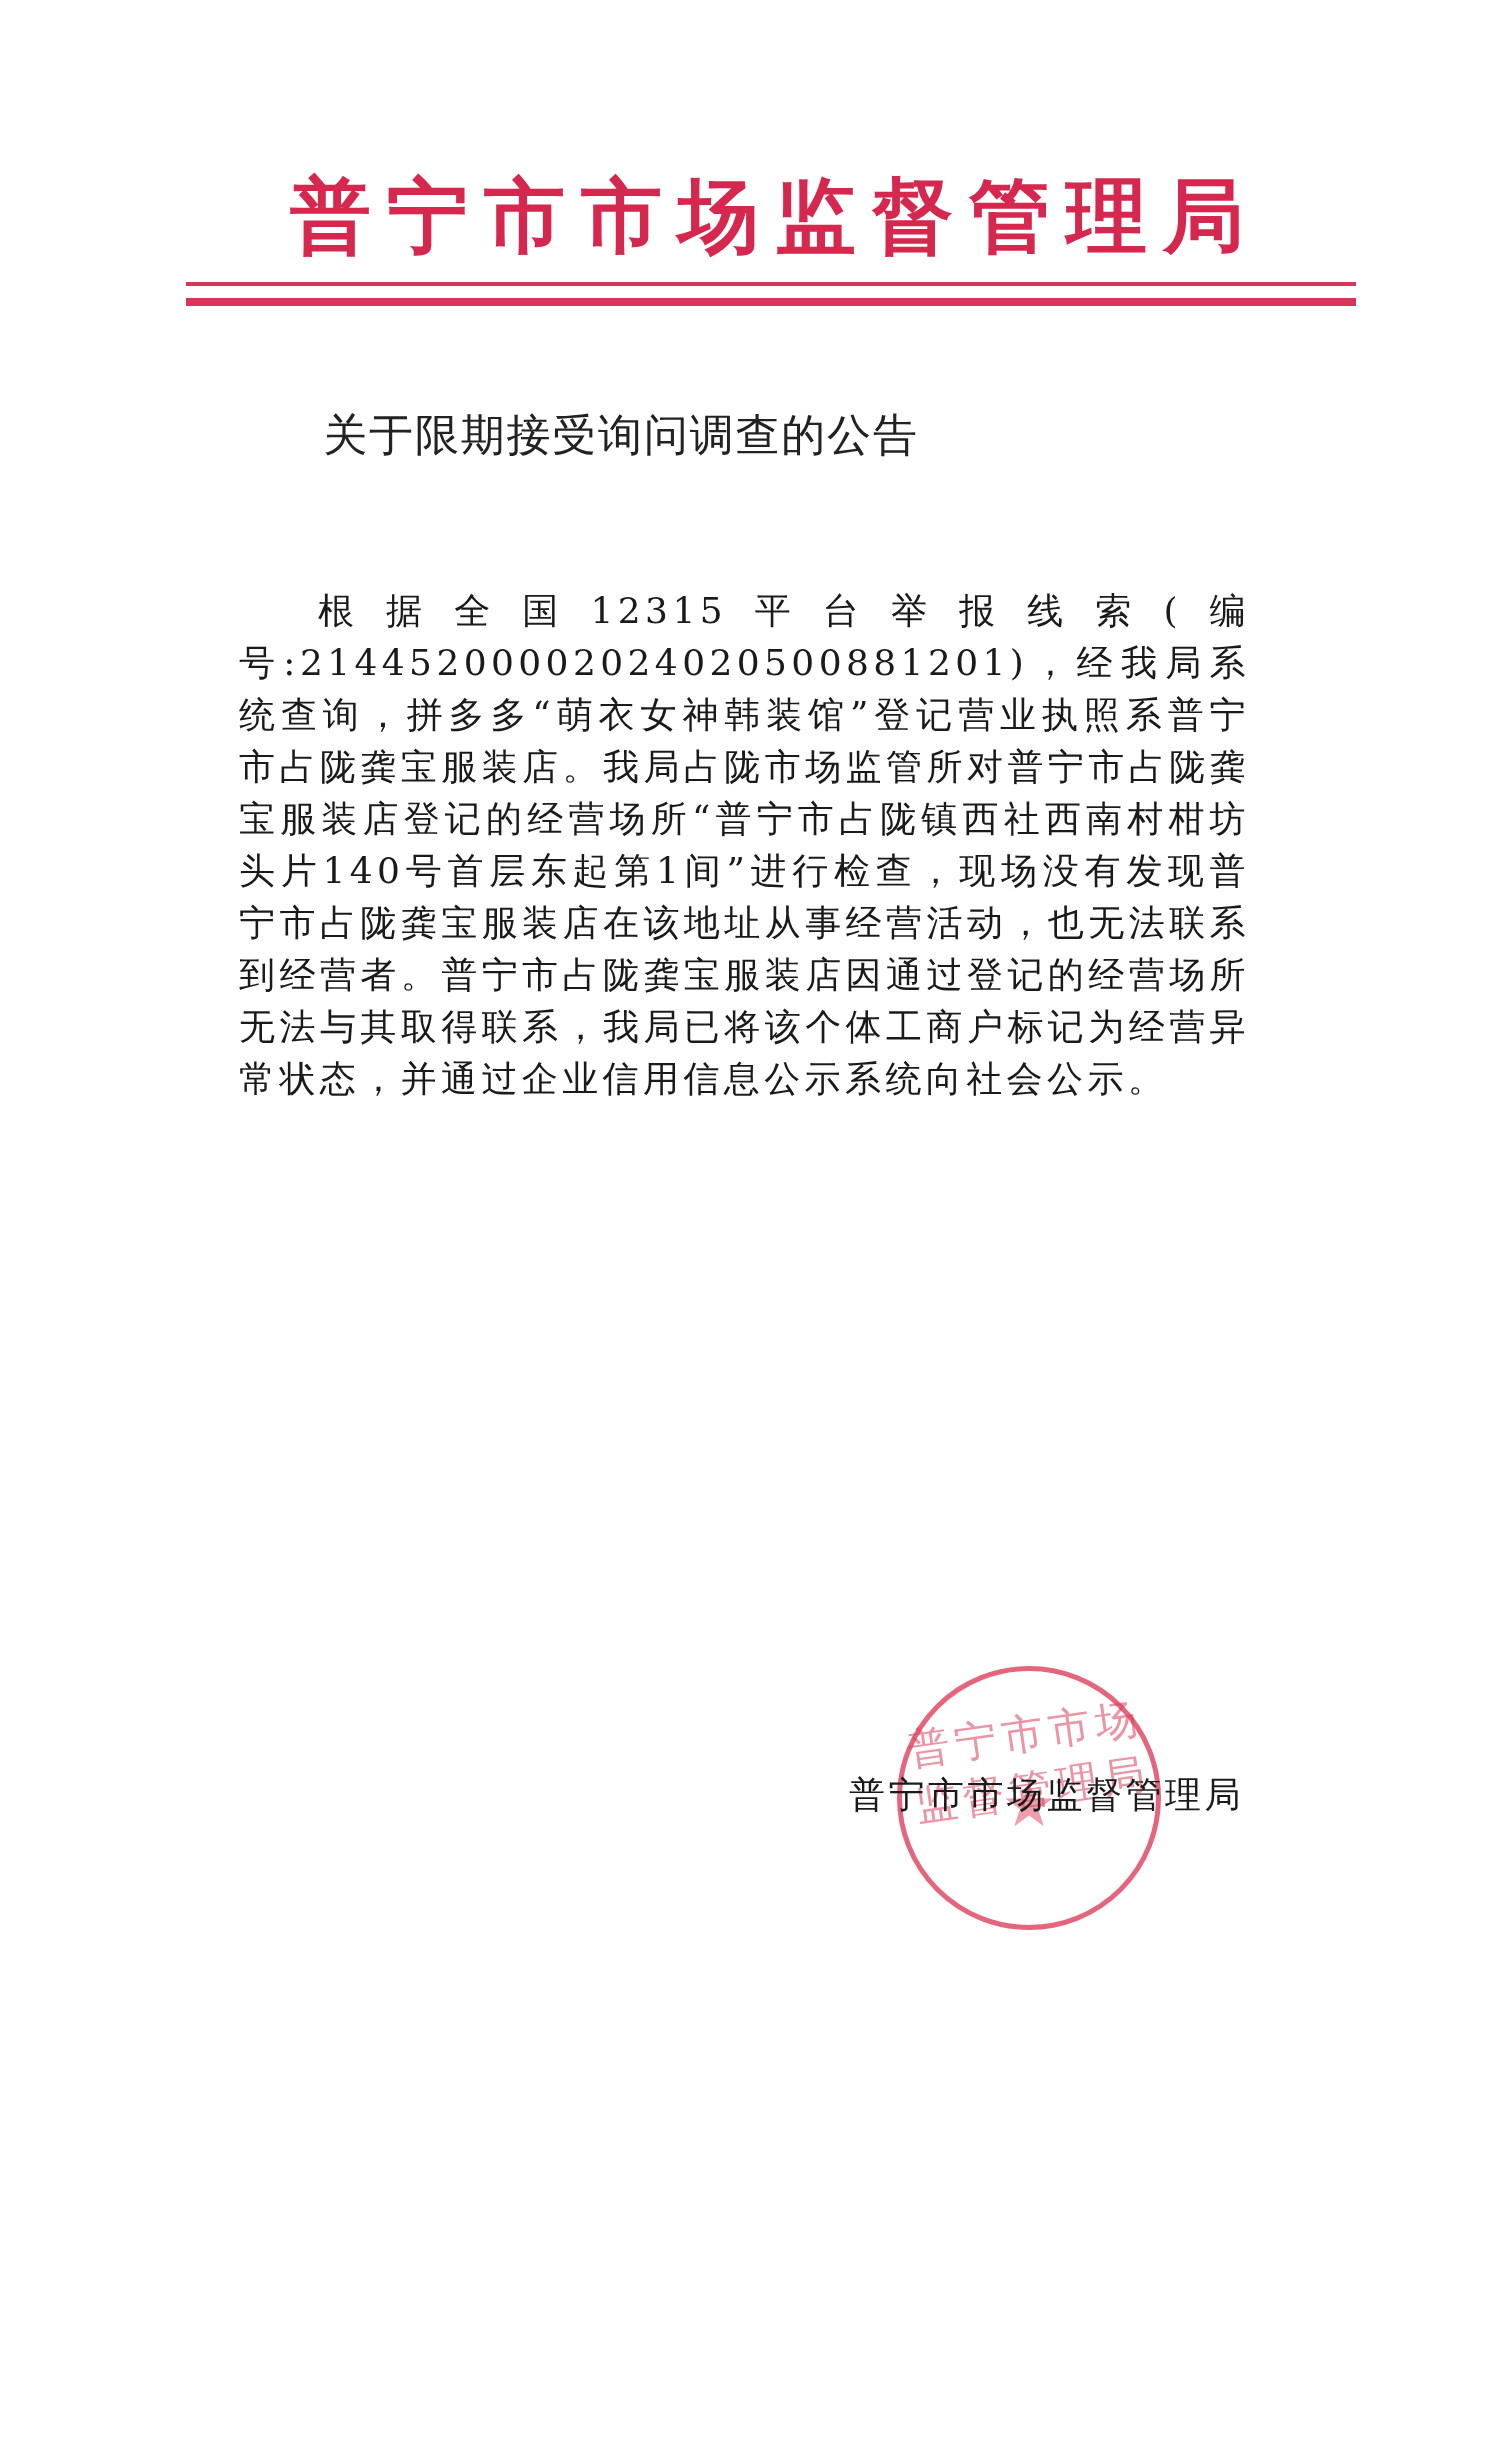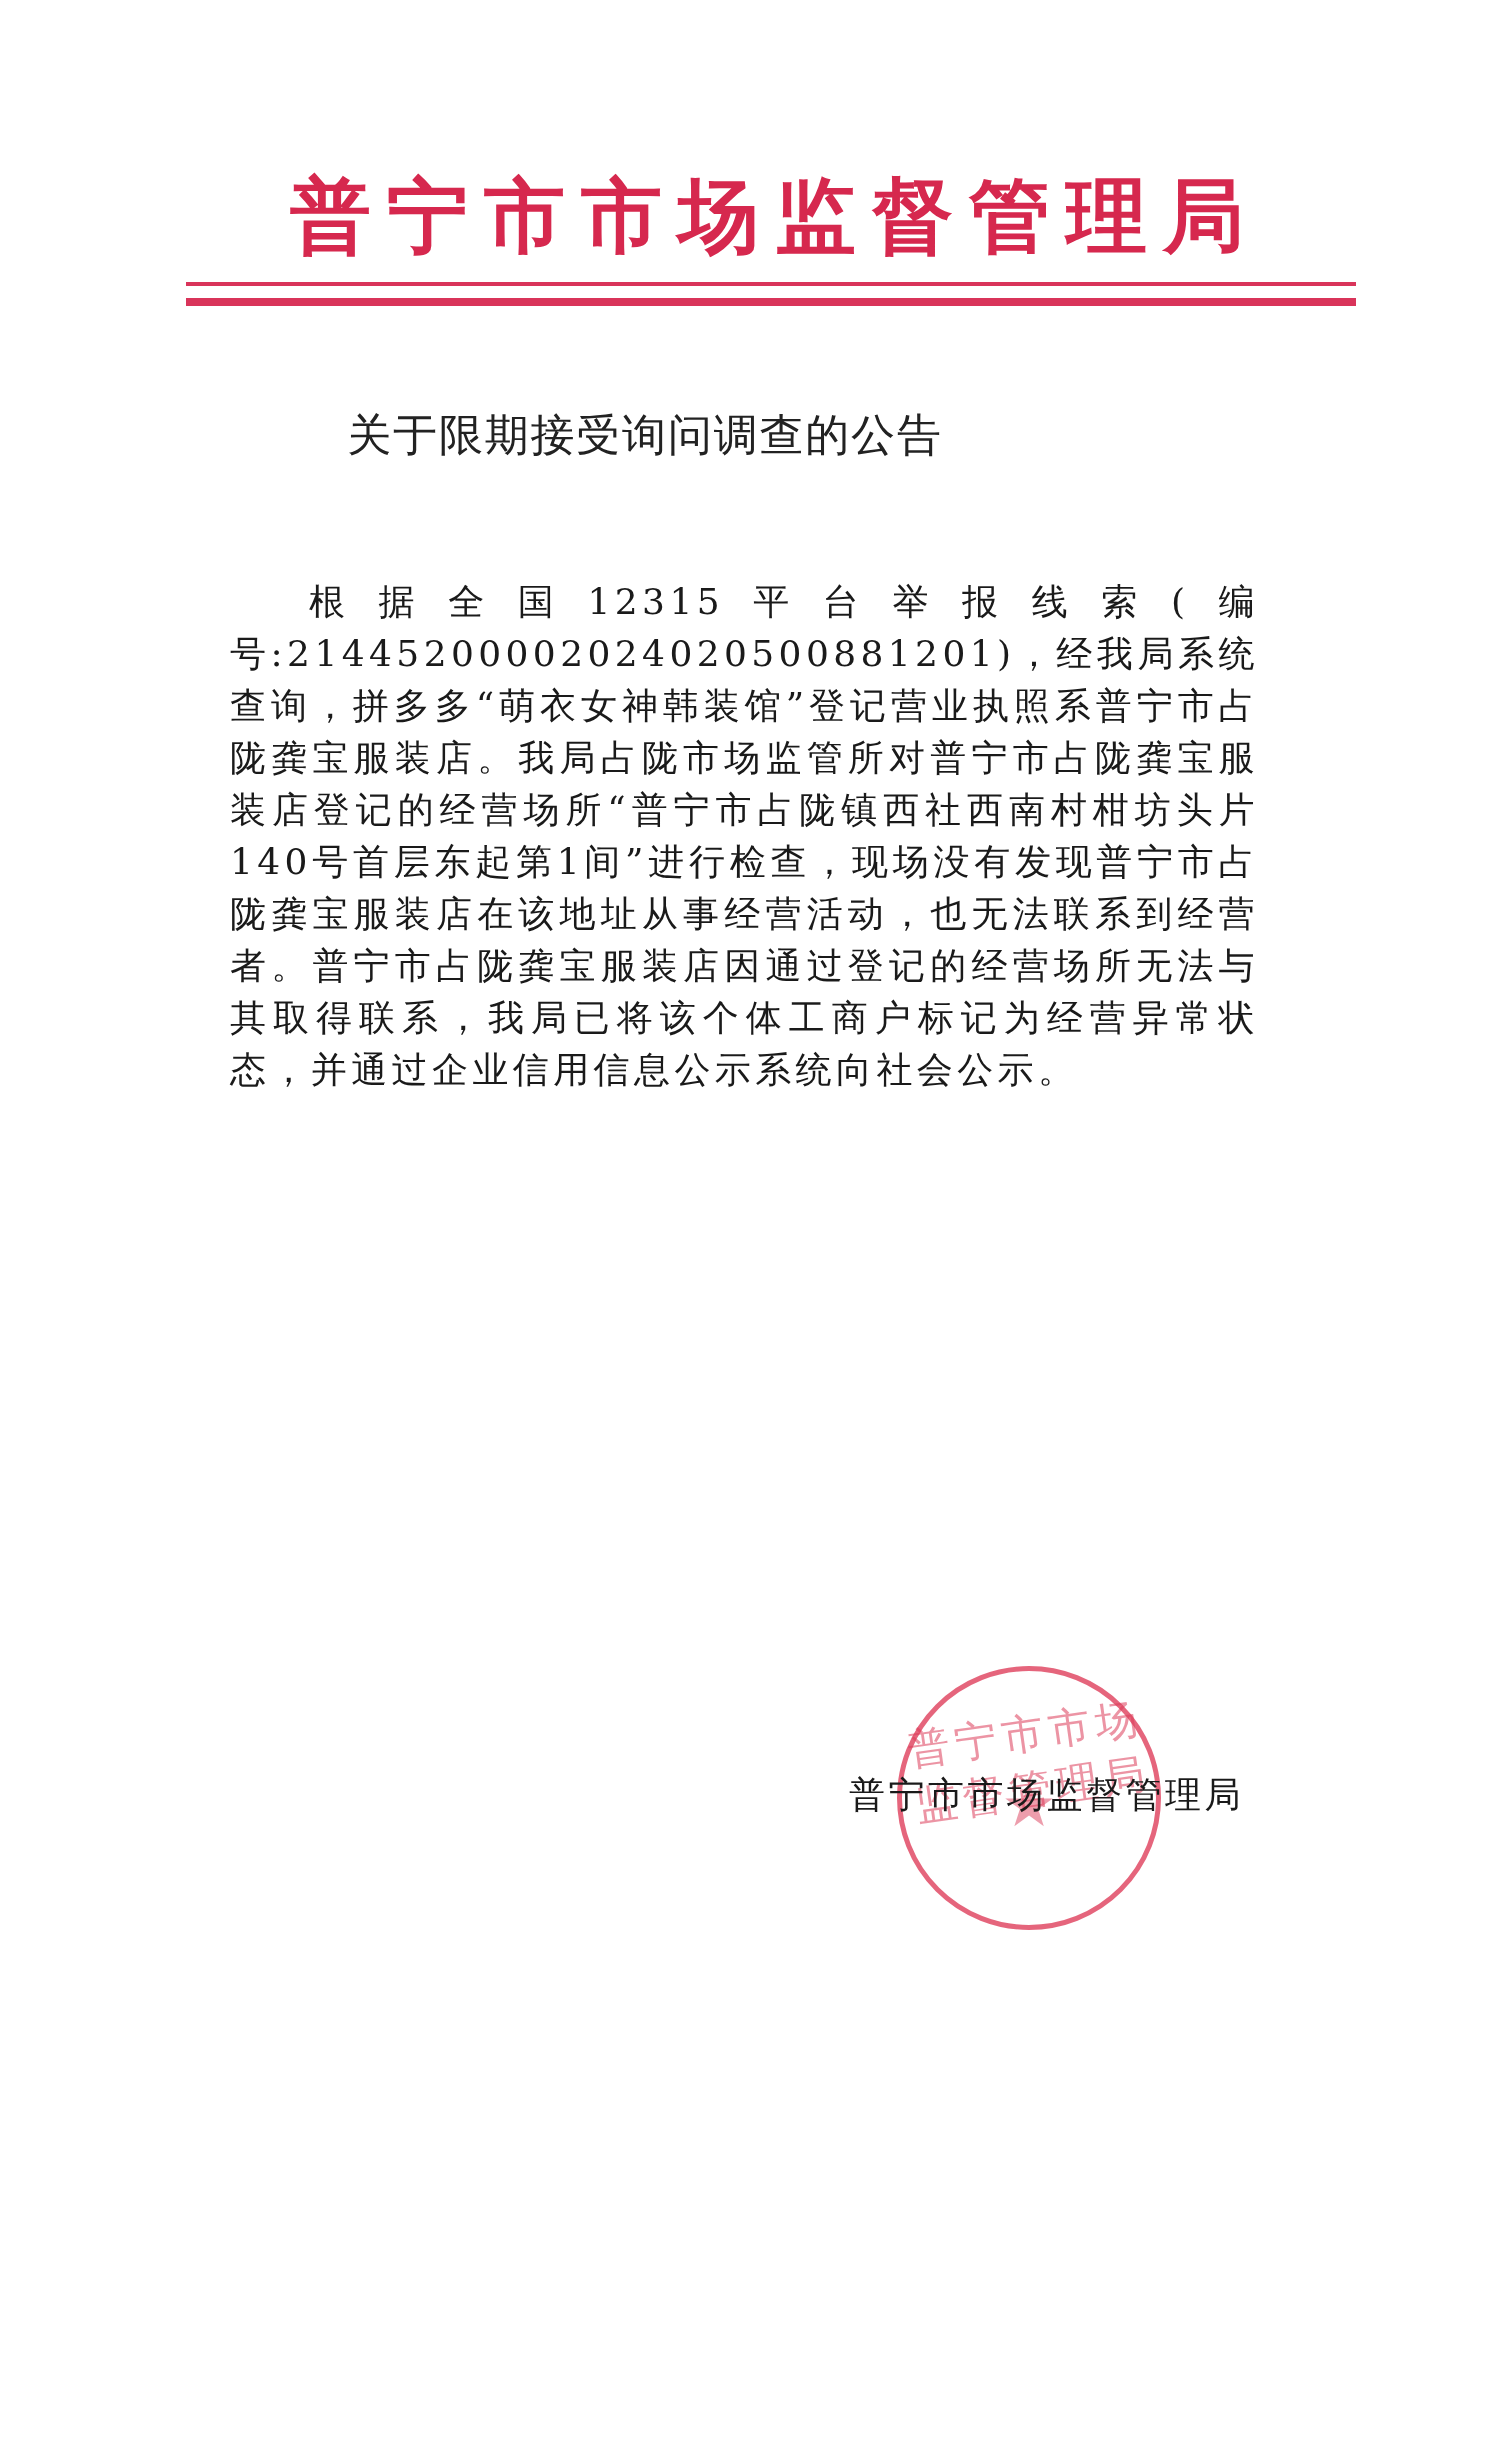--- a/index.html
+++ b/index.html
@@ -10,27 +10,27 @@
   .masthead {
     position: absolute; left: 290px; top: 163px; width: 967px;
     font-family: "DejaVu Serif", serif; font-weight: bold; font-size: 81px;
     letter-spacing: 16px; color: #d6284e; white-space: nowrap;
   }
   .rule { position: absolute; left: 186px; width: 1170px; background: #d9345a; }
   .rule.thin { top: 282px; height: 4.4px; }
   .rule.thick { top: 298px; height: 8px; }
   .title {
     position: absolute; left: 0; width: 1242px; top: 406px; text-align: center;
-    font-family: "DejaVu Sans", sans-serif; font-size: 44px; letter-spacing: 1.8px; color: #222; padding-left: 24px;
+    font-family: "DejaVu Sans", sans-serif; font-size: 44px; letter-spacing: 1.8px; color: #222;
   }
   .body {
     position: absolute; left: 230px; width: 1029px; top: 576px;
     font-size: 36px; line-height: 52px; letter-spacing: 4.4px; text-align: justify;
   }
-  .body p { margin: 0; }
+  .body p { margin: 9px; }
   .indent { text-indent: 79px; }
   .contact { margin-top: 0; }
   .sign {
     position: absolute; left: 844px; top: 1768px; width: 405px; text-align: center;
     font-size: 36px; line-height: 53px; letter-spacing: 3.5px;
   }
   .seal {
     position: absolute; left: 897px; top: 1666px; width: 264px; height: 264px;
     border: 5.3px solid rgba(220,50,80,0.75); border-radius: 50%;
     box-sizing: border-box;

